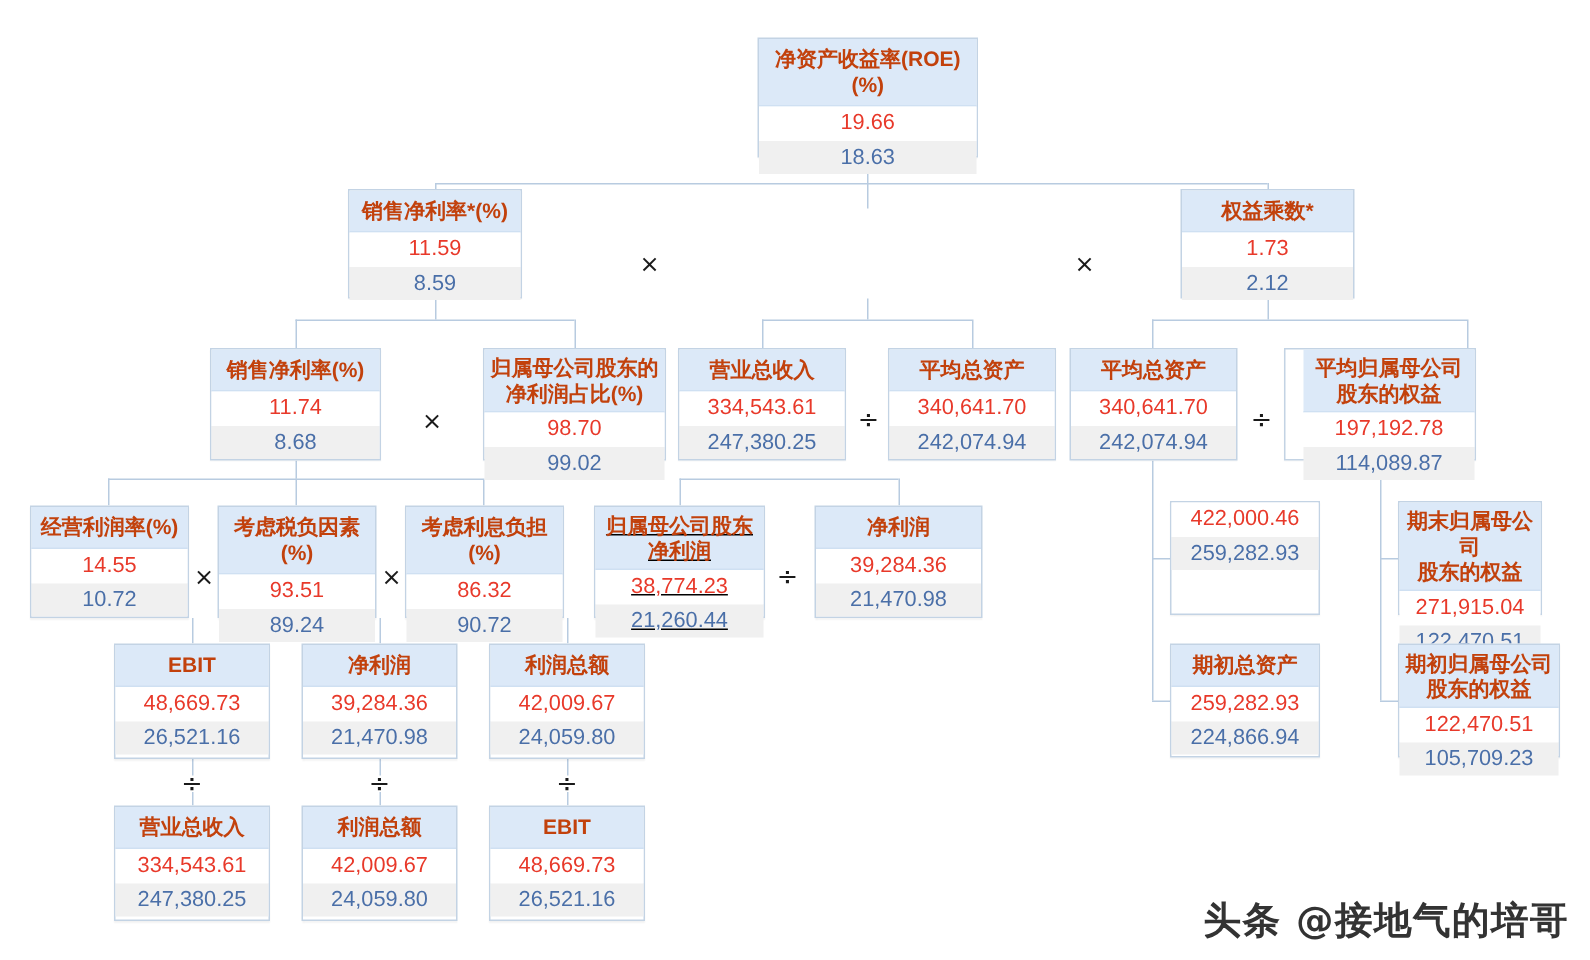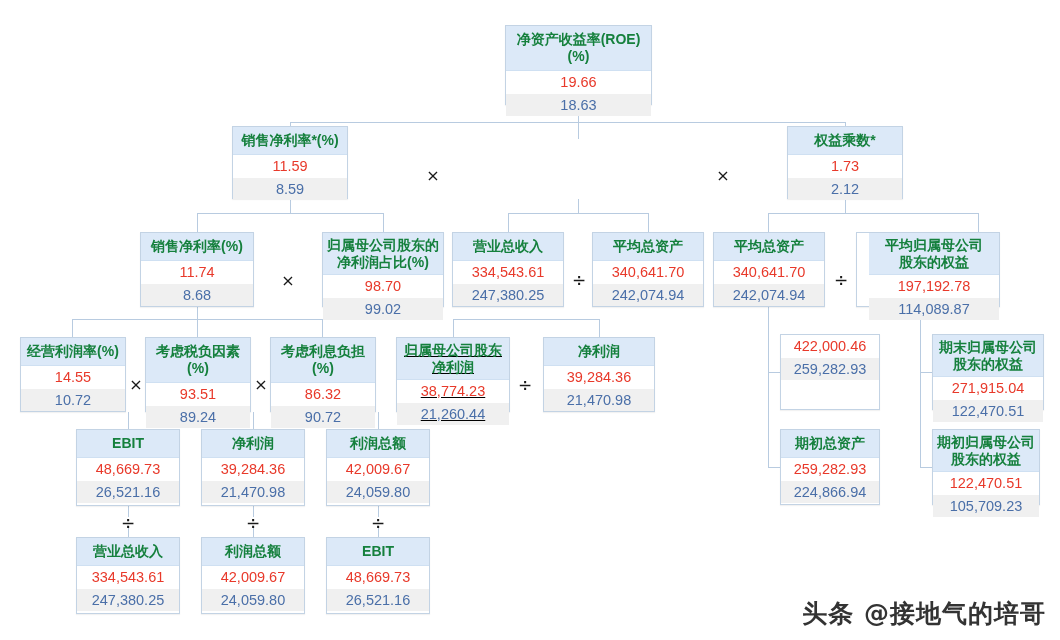--- a/index.html
+++ b/index.html
@@ -19,21 +19,21 @@
   .node{
     position:absolute;
     border:1px solid #c3d3e4;
     box-sizing:border-box;
     background:#ffffff;
     box-shadow:0 1px 1px rgba(0,0,0,.05);
   }
   .node .hd{
     background:#dce9f8;
     border-bottom:1px solid #cfe0f2;
-    color:#15803d;
+    color:#c2410c;
     font-size:14px;
     font-weight:bold;
     text-align:center;
     line-height:1.22;
     padding:5px 3px 5px 3px;
     letter-spacing:0px;
   }
   .node.two .hd{padding:4px 2px 3px 2px;}
   .node .v1,.node .v2{
     text-align:center;
@@ -171,21 +171,21 @@
     <div class="v1">340,641.70</div>
     <div class="v2">242,074.94</div>
   </div>
 
   <div class="node" style="left:713px;top:232px;width:112px;height:75px;">
     <div class="hd">平均总资产</div>
     <div class="v1">340,641.70</div>
     <div class="v2">242,074.94</div>
   </div>
   <div class="op div" style="left:832px;top:272px;width:18px;">÷</div>
-  <div class="node two" style="left:856px;top:232px;width:144px;height:75px;padding-left:12px;">
+  <div class="node two" style="left:856px;top:232px;width:128px;height:75px;padding-left:12px;">
     <div class="hd">
       <span>平均归属母公司</span><br>
       <span>股东的权益</span>
     </div>
     <div class="v1">197,192.78</div>
     <div class="v2">114,089.87</div>
   </div>
 
   <div class="node" style="left:20px;top:337px;width:106px;height:75px;">
     <div class="hd">经营利润率(%)</div>
@@ -217,21 +217,21 @@
   <div class="node" style="left:543px;top:337px;width:112px;height:75px;">
     <div class="hd">净利润</div>
     <div class="v1">39,284.36</div>
     <div class="v2">21,470.98</div>
   </div>
 
   <div class="node" style="left:780px;top:334px;width:100px;height:76px;">
     <div class="v1">422,000.46</div>
     <div class="v2">259,282.93</div>
   </div>
-  <div class="node two" style="left:932px;top:334px;width:112px;height:76px;">
+  <div class="node two" style="left:932px;top:334px;width:96px;height:76px;">
     <div class="hd">
       <span>期末归属母公司</span><br>
       <span>股东的权益</span>
     </div>
     <div class="v1">271,915.04</div>
     <div class="v2">122,470.51</div>
   </div>
 
   <div class="node" style="left:780px;top:429px;width:100px;height:76px;">
     <div class="hd">期初总资产</div>

